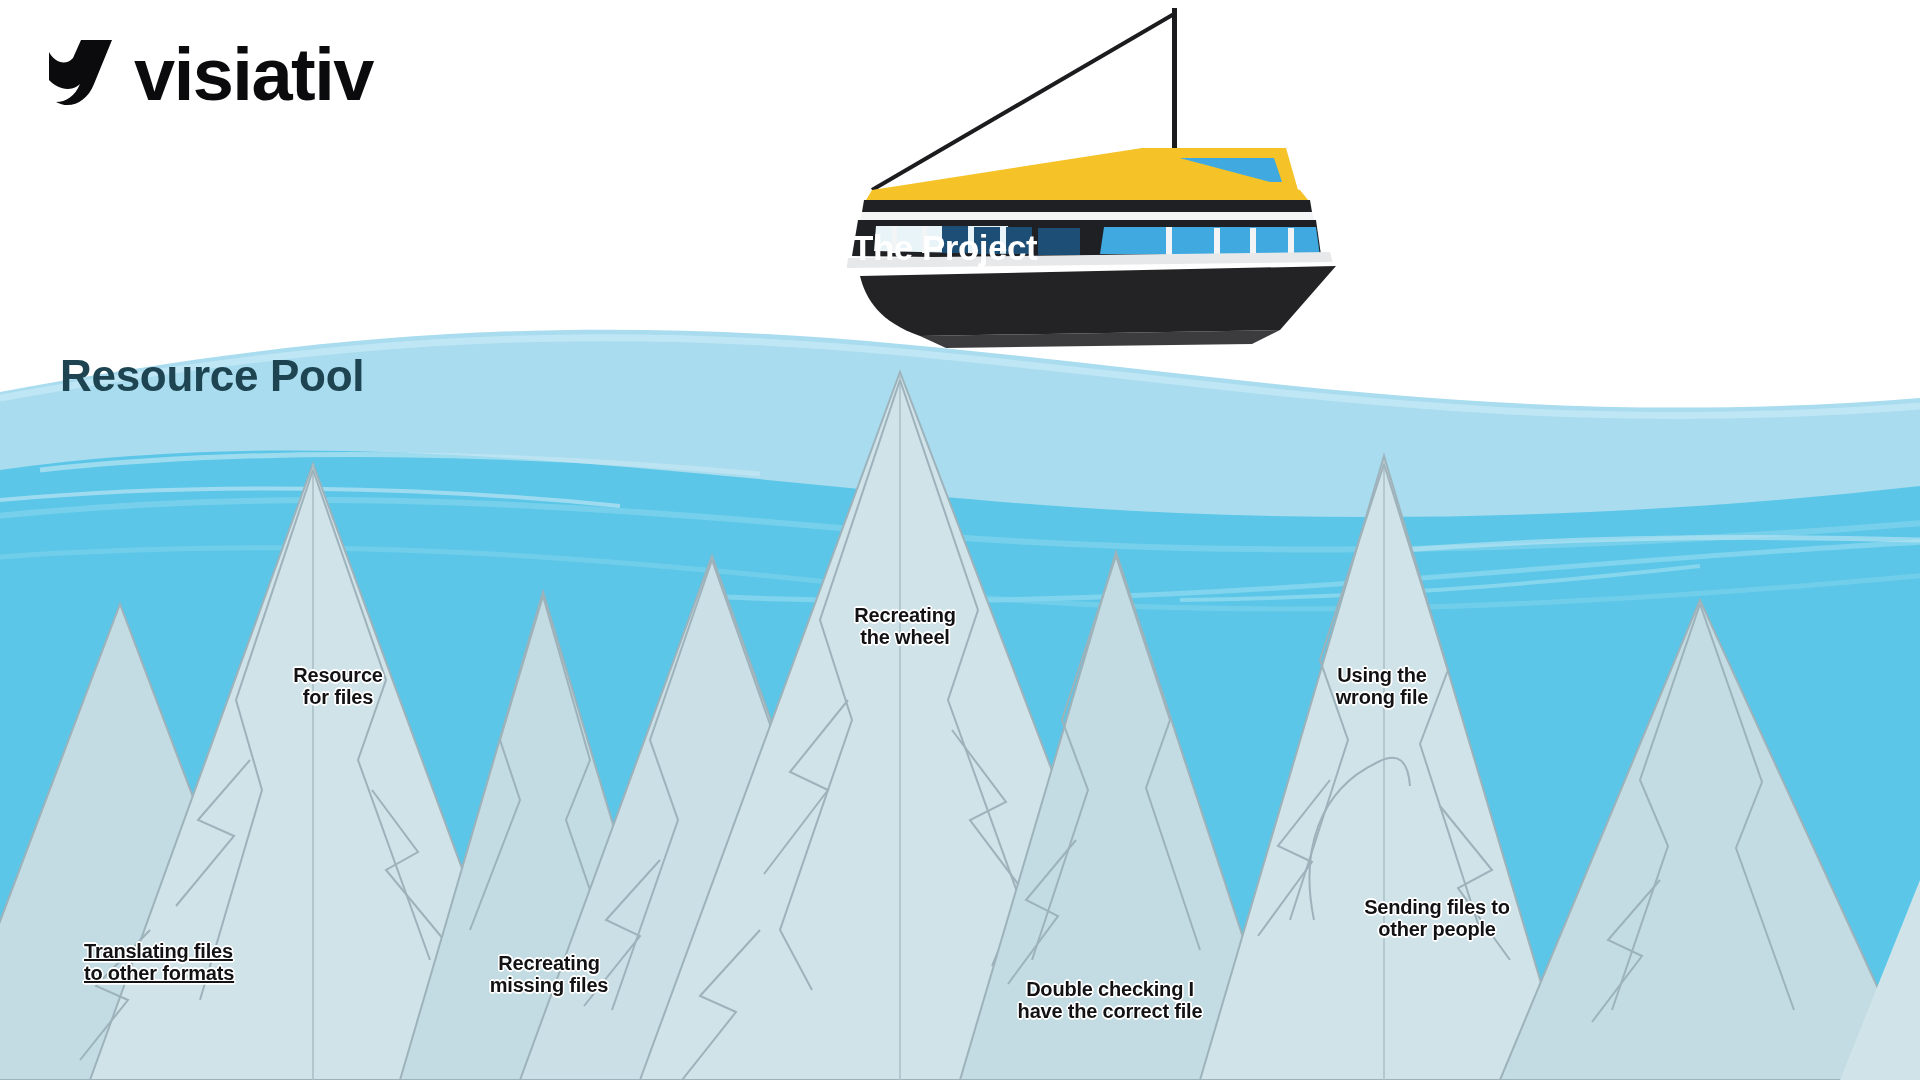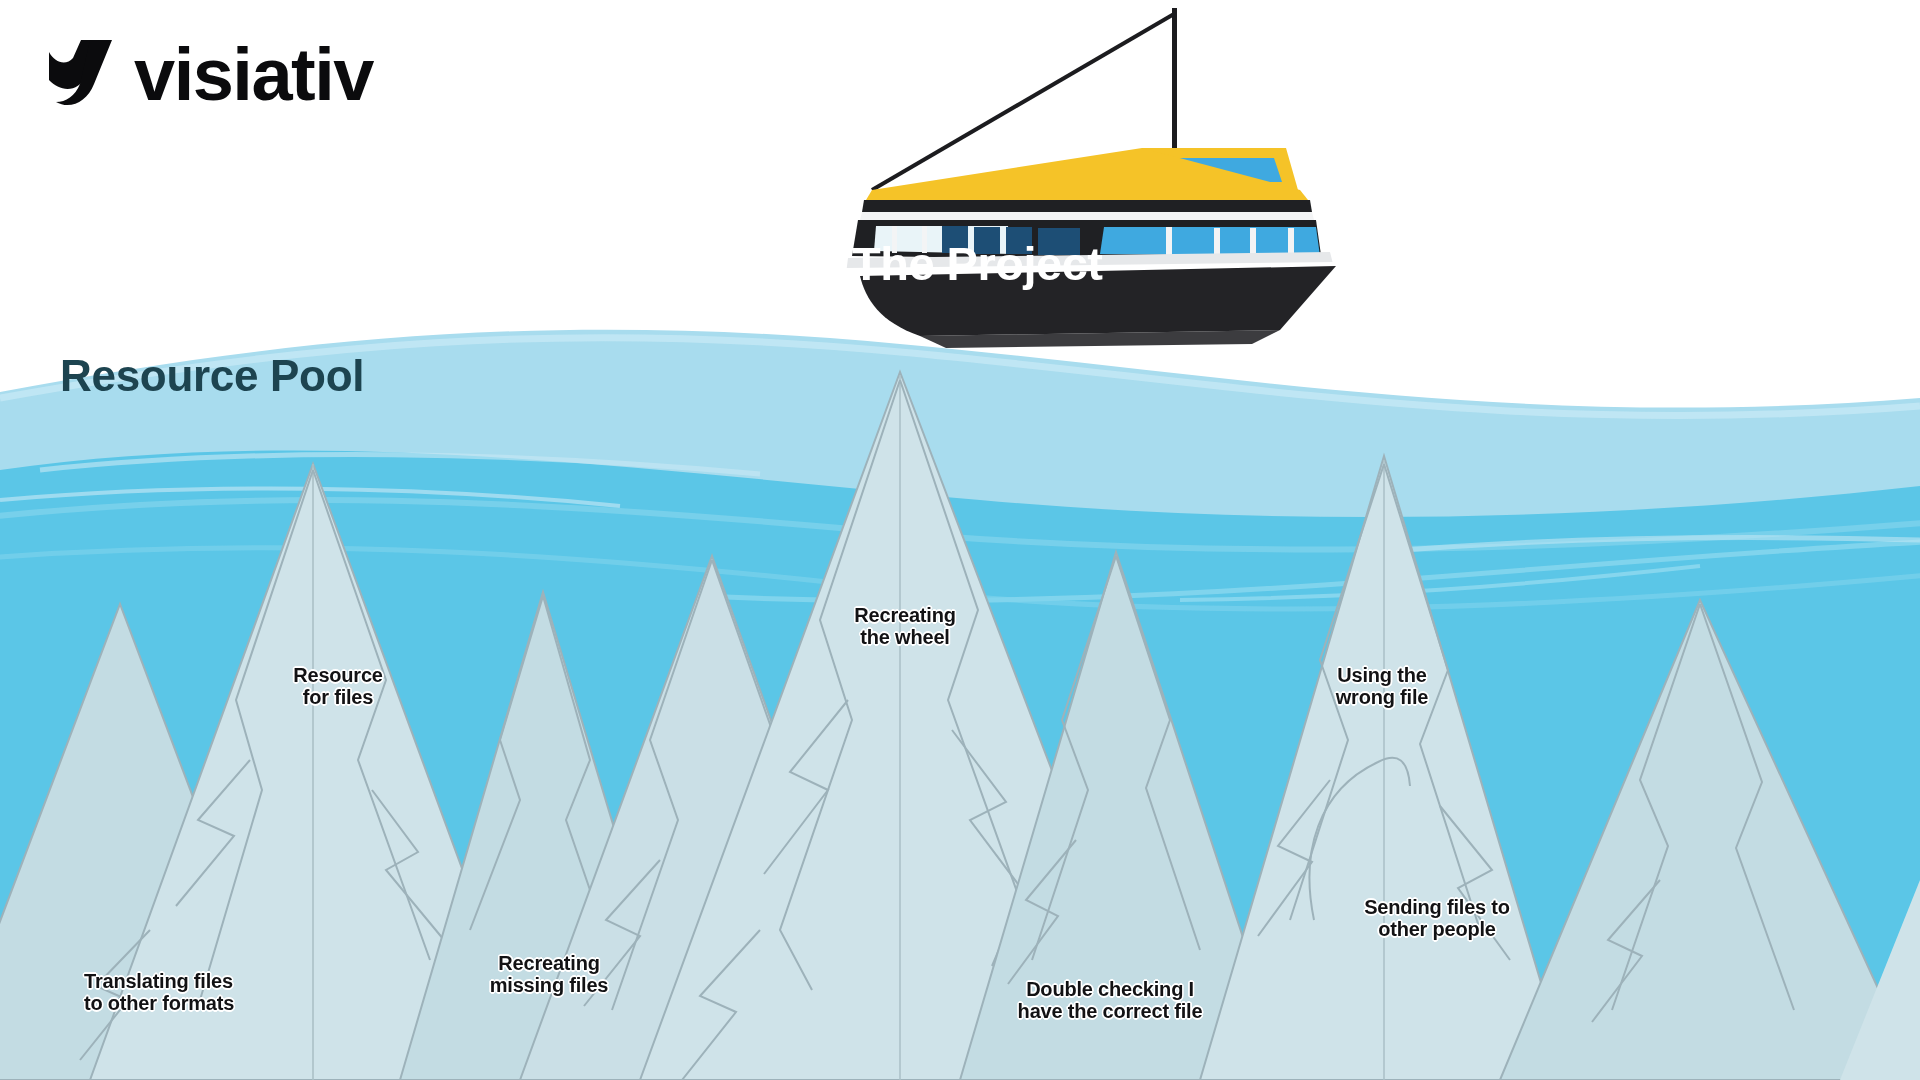--- a/index.html
+++ b/index.html
@@ -21,22 +21,22 @@
   .logo-mark{width:72px;height:78px;display:block;}
   .logo-word{
     font-size:74px;font-weight:700;color:#0b0b0d;
     letter-spacing:-1.5px;line-height:1;
     font-family:"Liberation Sans", sans-serif;
   }
 
   
   .boat-label{
     position:absolute;
-    left:852px;top:236px;
-    font-size:47px;font-weight:700;color:#ffffff;
+    left:852px;top:228px;
+    font-size:35px;font-weight:700;color:#ffffff;
     letter-spacing:-0.5px;
     z-index:35;white-space:nowrap;
   }
 
   
   .pool-label{
     position:absolute;left:60px;top:351px;
     font-size:44px;font-weight:700;
     color:#1d4450;letter-spacing:-0.3px;
     z-index:30;white-space:nowrap;
@@ -224,21 +224,21 @@
 
   <div class="peak-label pl-center" style="left:790px;top:604px;width:230px;">Recreating
 the wheel</div>
 
   <div class="peak-label pl-center" style="left:1282px;top:664px;width:200px;">Using the
 wrong file</div>
 
   <div class="peak-label pl-center" style="left:1292px;top:896px;width:290px;">Sending files to
 other people</div>
 
-  <div class="peak-label pl-left" style="left:84px;top:970px;width:320px;">Translating files
+  <div class="peak-label pl-left" style="left:84px;top:940px;width:320px;text-decoration:underline;">Translating files
 to other formats</div>
 
   <div class="peak-label pl-center" style="left:434px;top:952px;width:230px;">Recreating
 missing files</div>
 
   <div class="peak-label pl-center" style="left:940px;top:978px;width:340px;">Double checking I
 have the correct file</div>
 
 </div>
 

